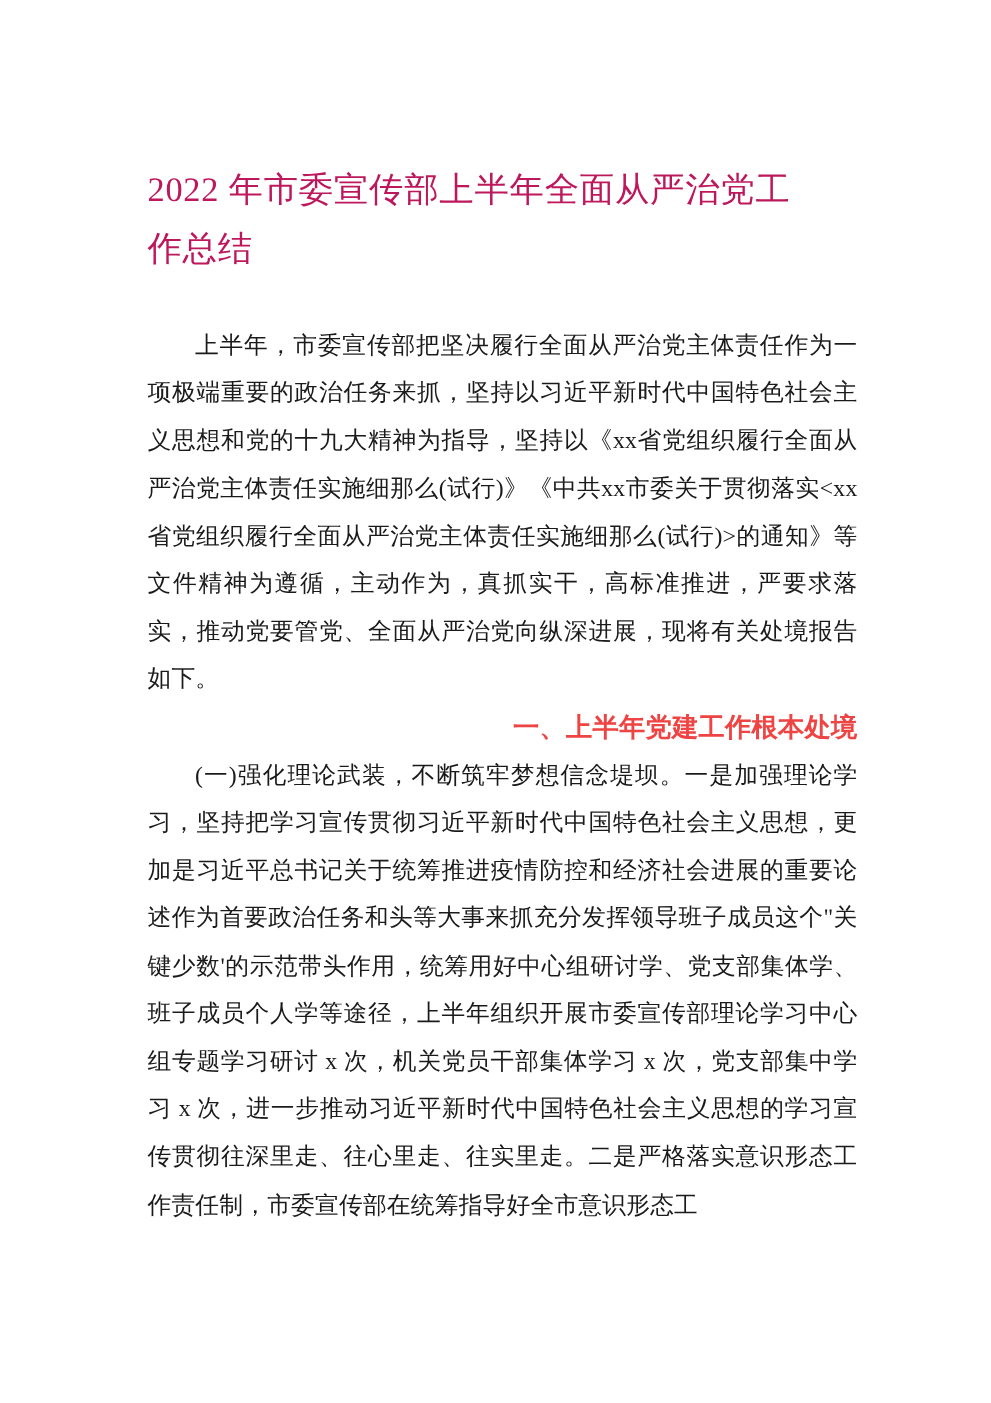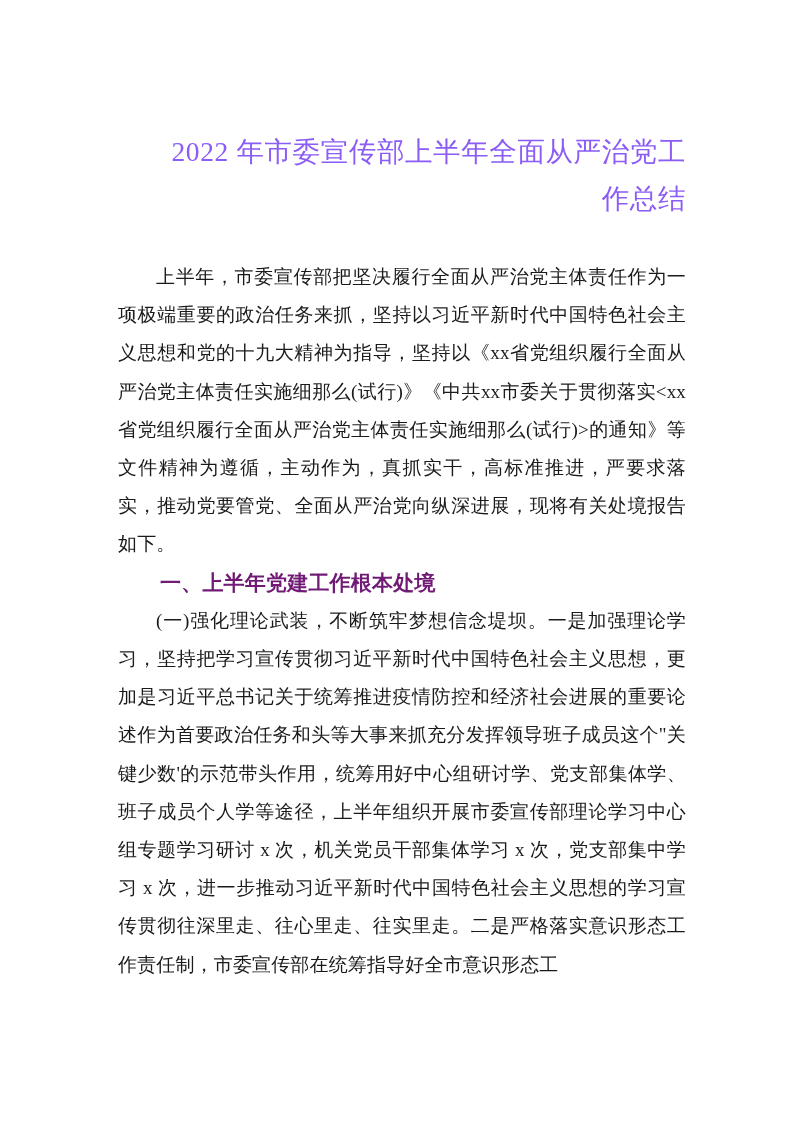--- a/index.html
+++ b/index.html
@@ -35,27 +35,27 @@
   }
 
   
   .doc-title {
     margin: 0;
     padding: 0;
     position: absolute;
     left: 0;
     top: 128px;
     width: 568px;
-    text-align: right;
+    text-align: left;
     font-family: "Liberation Serif", "DejaVu Serif", serif;
     font-weight: 400;
     font-size: 27.5px;
     line-height: 47px;
     letter-spacing: 0.6px;
-    color: #8b5cf6;
+    color: #be185d;
   }
 
   
   .body-block {
     position: absolute;
     left: 0;
     top: 258px;
     width: 568px;
   }
 
@@ -74,22 +74,22 @@
   }
 
   h2.section-heading {
     margin: 0;
     padding: 0;
     font-family: "Liberation Sans", "DejaVu Sans", sans-serif;
     font-weight: bold;
     font-size: 21px;
     line-height: 38.2px;
     text-indent: 2em;
-    text-align: left;
-    color: #701a75;
+    text-align: right;
+    color: #ef4444;
     letter-spacing: 0.2px;
   }
 </style>
 </head>
 <body>
 
 <div class="page">
   <div class="content">
 
     <h1 class="doc-title">

